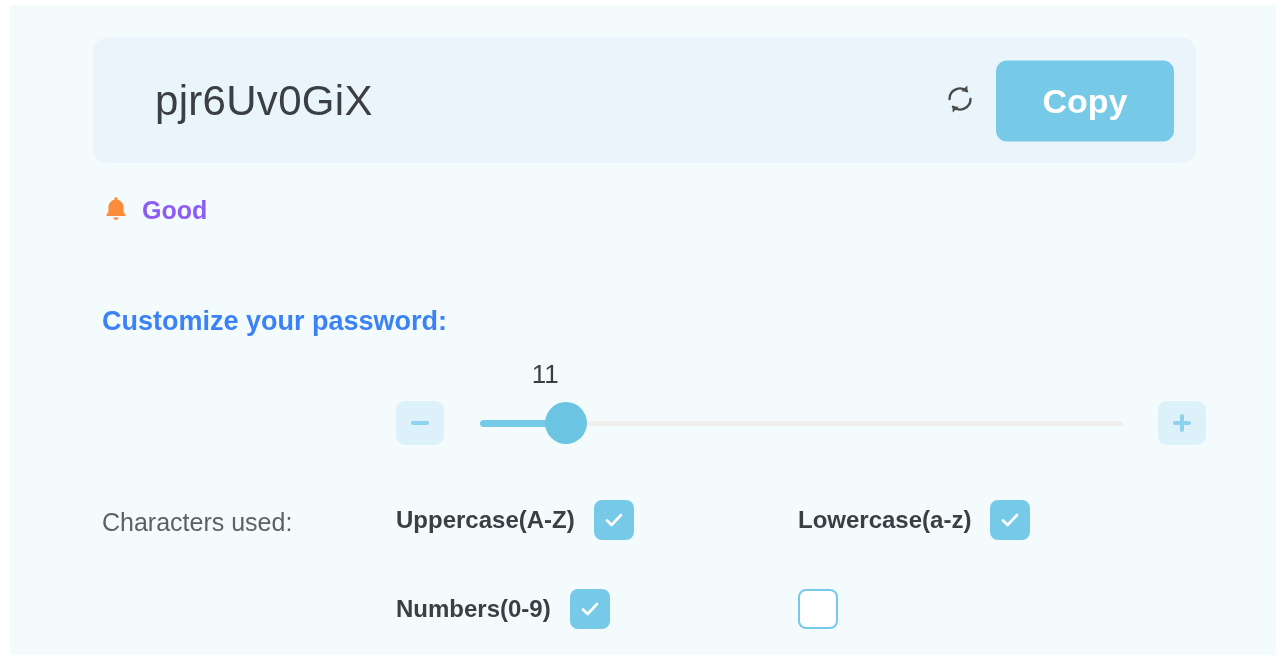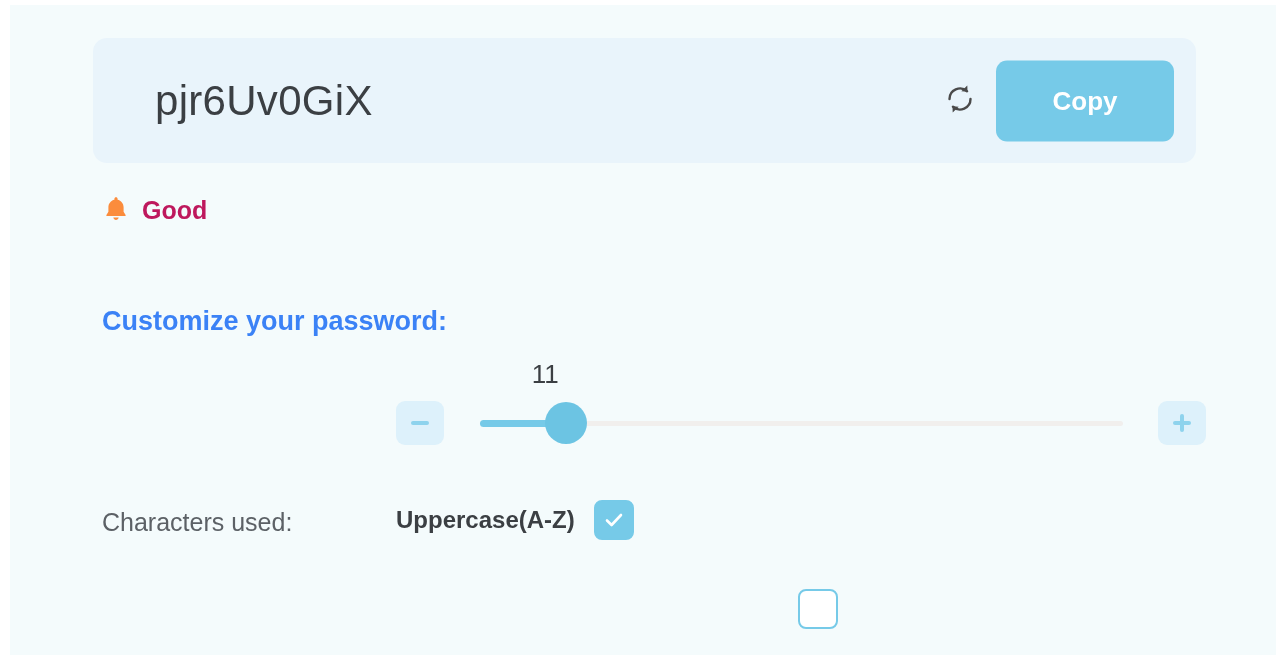--- a/index.html
+++ b/index.html
@@ -64,21 +64,21 @@
   }
   #copy-button {
     position: absolute;
     right: 22px;
     top: 50%;
     transform: translateY(-50%);
     width: 178px;
     height: 81px;
     background: #76cae8;
     color: #ffffff;
-    font-size: 26px;
+    font-size: 34px;
     font-weight: bold;
     border: none;
     border-radius: 11px;
     cursor: pointer;
     display: flex;
     align-items: center;
     justify-content: center;
     font-family: "Liberation Sans", sans-serif;
   }
 
@@ -87,21 +87,21 @@
     position: absolute;
     left: 93px;
     top: 190px;
     display: flex;
     align-items: center;
     gap: 13px;
   }
   #strength-label {
     font-size: 25px;
     font-weight: bold;
-    color: #be185d;
+    color: #8b5cf6;
   }
 
   
   #customize-heading {
     position: absolute;
     left: 92px;
     top: 301px;
     font-size: 27px;
     font-weight: bold;
     color: #3b82f6;
@@ -297,21 +297,37 @@
 
   <div id="option-uppercase" class="char-option">
     <span class="char-option-label">Uppercase(A-Z)</span>
     <span class="checkbox checked">
       <svg width="24" height="24" viewBox="0 0 24 24" fill="none">
         <path d="M5 12.5 L9.6 17 L19 7" stroke="#ffffff" stroke-width="2.6" stroke-linecap="round" stroke-linejoin="round" fill="none"></path>
       </svg>
     </span>
   </div>
 
-
+  <div id="option-lowercase" class="char-option">
+    <span class="char-option-label">Lowercase(a-z)</span>
+    <span class="checkbox checked">
+      <svg width="24" height="24" viewBox="0 0 24 24" fill="none">
+        <path d="M5 12.5 L9.6 17 L19 7" stroke="#ffffff" stroke-width="2.6" stroke-linecap="round" stroke-linejoin="round" fill="none"></path>
+      </svg>
+    </span>
+  </div>
+
+  <div id="option-numbers" class="char-option">
+    <span class="char-option-label">Numbers(0-9)</span>
+    <span class="checkbox checked">
+      <svg width="24" height="24" viewBox="0 0 24 24" fill="none">
+        <path d="M5 12.5 L9.6 17 L19 7" stroke="#ffffff" stroke-width="2.6" stroke-linecap="round" stroke-linejoin="round" fill="none"></path>
+      </svg>
+    </span>
+  </div>
 
   <div id="option-symbols" class="char-option">
     <span class="checkbox unchecked">
       
     </span>
   </div>
 
 </div>
 
 </body></html>

